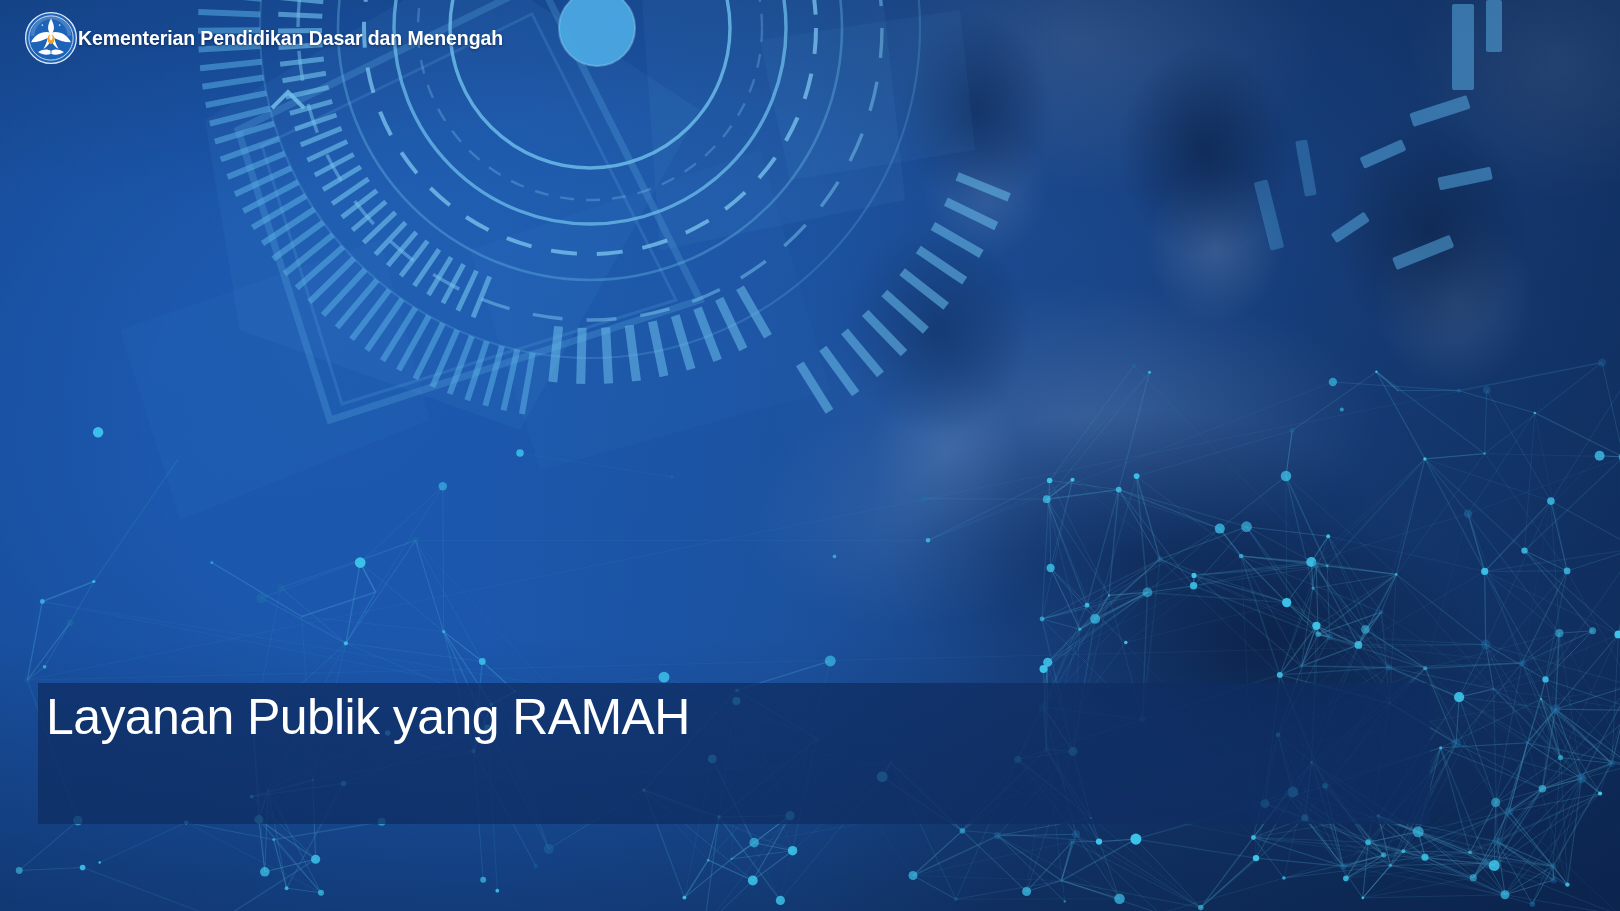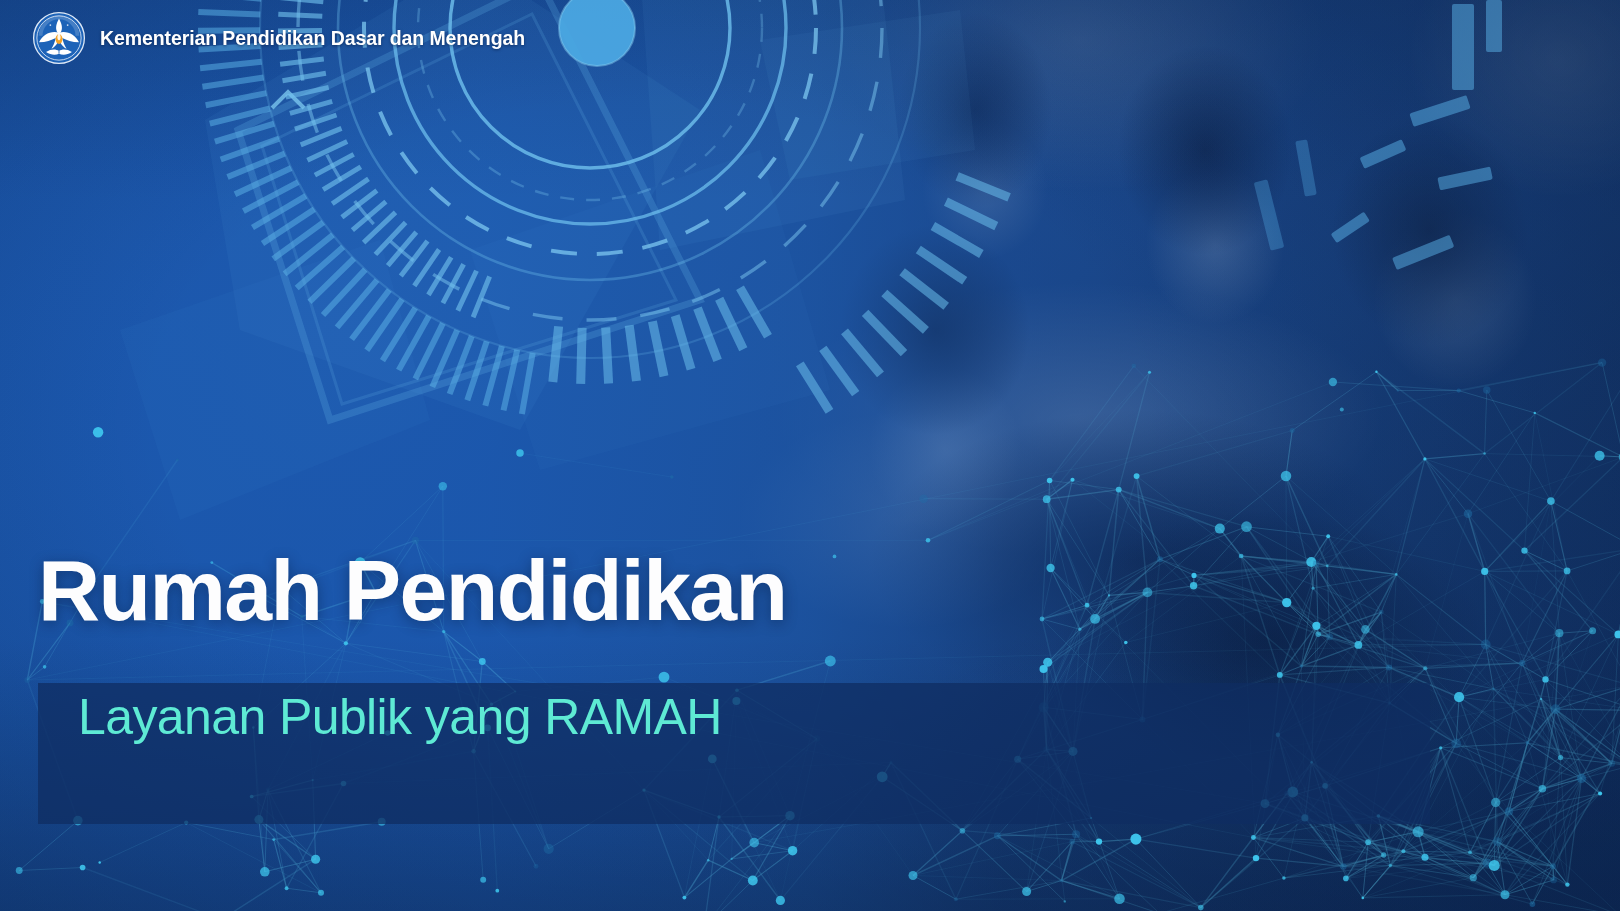--- a/index.html
+++ b/index.html
@@ -52,21 +52,21 @@
       rgba(20,56,115,.40) 100%);
     mix-blend-mode:normal;
   }
   #vignette{
     background:
       radial-gradient(ellipse 1100px 700px at 40% 46%, rgba(0,0,0,0) 45%, rgba(6,24,55,.30) 100%),
       linear-gradient(180deg, rgba(10,32,70,.16) 0%, rgba(10,32,70,0) 22%, rgba(8,28,62,0) 70%, rgba(8,28,62,.34) 100%);
   }
 
   
-  #header{position:absolute;left:16px;top:0;height:76px;display:flex;align-items:center;gap:14px;padding-left:16px;z-index:40;}
+  #header{position:absolute;left:8px;top:0;height:76px;display:flex;align-items:center;padding-left:16px;z-index:40;}
   #logo-wrap{width:54px;height:54px;flex:0 0 54px;}
   #ministry-name{
     color:#ffffff;font-size:19.5px;font-weight:bold;letter-spacing:-.1px;
     text-shadow:0 1px 3px rgba(5,22,52,.55);white-space:nowrap;
   }
 
   
   #title-block{position:absolute;left:0;top:0;width:100%;height:100%;z-index:35;pointer-events:none;}
   #hero-title{
     position:absolute;left:38px;top:548px;
@@ -75,22 +75,22 @@
     text-shadow:0 3px 14px rgba(5,22,52,.42);
     white-space:nowrap;
   }
   #subtitle-band{
     position:absolute;left:38px;top:683px;width:1392px;height:141px;
     background:rgba(15,44,97,.74);
   }
   #subtitle-text{
     position:absolute;left:38px;top:683px;width:1392px;height:141px;
     padding:6px 0 0 8px;
-    color:#5eead4;font-size:50px;line-height:1.15;font-weight:normal;
-    letter-spacing:-.6px;white-space:nowrap;margin-left:32px;
+    color:#ffffff;font-size:50px;line-height:1.15;font-weight:normal;
+    letter-spacing:-.6px;white-space:nowrap;
   }
   .sub-line{display:block;}
 
   
   #radial-art,#network-art{position:absolute;inset:0;width:1620px;height:911px;}
   #radial-art{z-index:20;}
   #network-art{z-index:25;}
 </style>
 </head>
 <body>
@@ -1229,21 +1229,20 @@
         <path d="M50,74 L50,79" stroke="#1D63B8" stroke-width="1.6"></path>
 
         <circle cx="34" cy="26" r="1.6" fill="#ffffff" opacity=".8"></circle>
         <circle cx="66" cy="26" r="1.6" fill="#ffffff" opacity=".8"></circle>
       </svg>
     </div>
     <div id="ministry-name">Kementerian Pendidikan Dasar dan Menengah</div>
   </div>
 
   <div id="title-block">
-    <div id="hero-title">Rumah Pendidikan</div>
 
     <div id="subtitle-band"></div>
 
     <div id="subtitle-text">
       <span class="sub-line">Layanan Publik yang RAMAH</span>
     </div>
   </div>
 
 </div>
 

